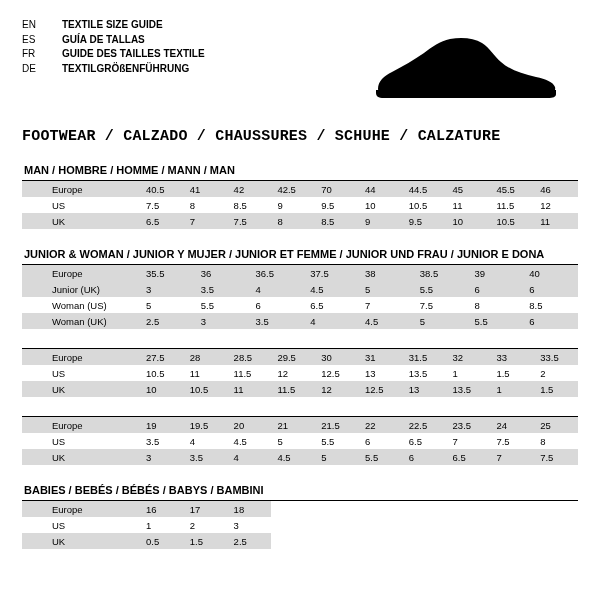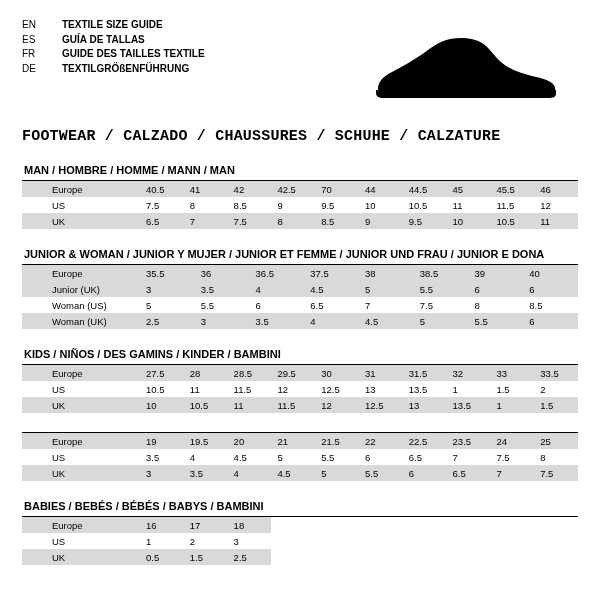--- a/index.html
+++ b/index.html
@@ -232,21 +232,20 @@
           <td>4.5</td>
           <td>5</td>
           <td>5.5</td>
           <td>6</td>
         </tr>
       </tbody>
     </table>
   </div>
 
   <div class="group">
-    <div class="group-heading">KIDS / NIÑOS / DES GAMINS / KINDER / BAMBINI</div>
     <div class="rule"></div>
     <table class="sizes">
       <tbody>
         <tr class="shaded">
           <td class="label">Europe</td>
           <td>27.5</td>
           <td>28</td>
           <td>28.5</td>
           <td>29.5</td>
           <td>30</td>

